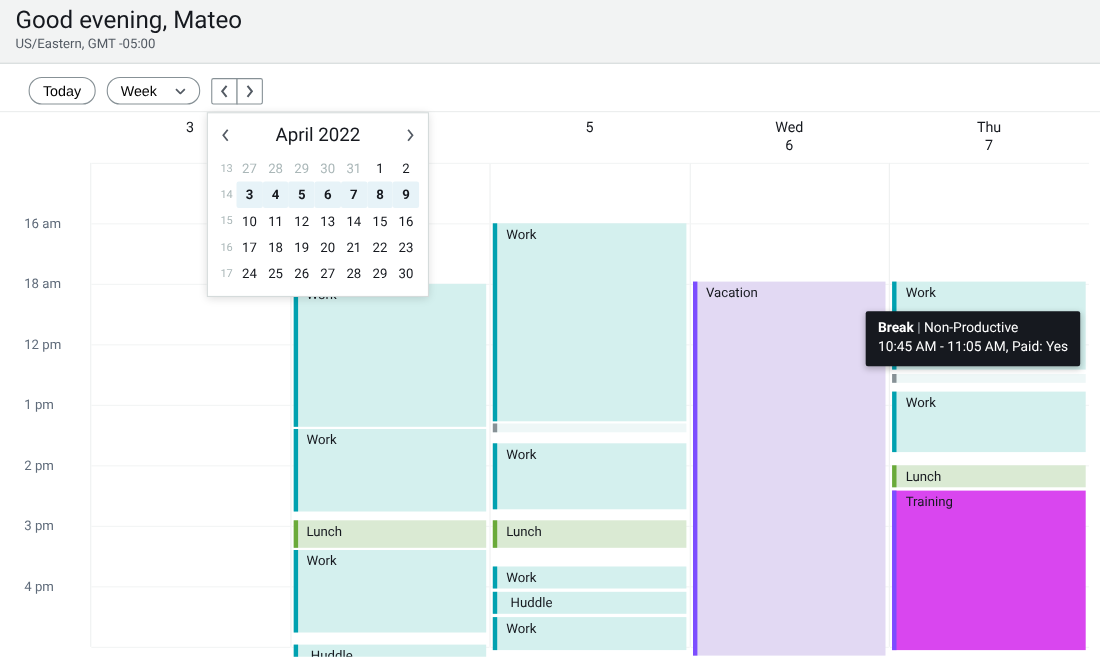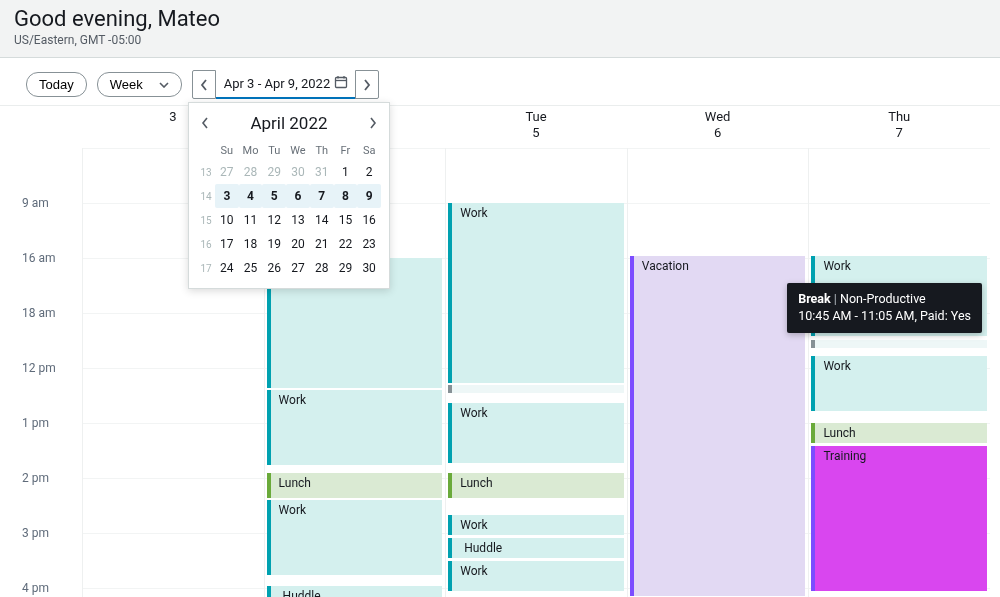--- a/index.html
+++ b/index.html
@@ -79,29 +79,20 @@
   </button>
 
   <div class="btn-group">
     <button class="btn btn-icon">
       <span>
           <svg width="8" height="12" viewBox="0 0 8 12">
             <path d="M6 1 L2 6 L6 11" stroke="#545b64" stroke-width="1.8" fill="none"></path>
           </svg>
         </span>
     </button>
-    <div class="date-input">
-      <span>Apr 3 - Apr 9, 2022</span>
-      <span><svg width="14" height="14" viewBox="0 0 14 14">
-            <rect x="1.5" y="2.5" width="11" height="10" rx="1" stroke="#545b64" stroke-width="1.3" fill="none"></rect>
-            <line x1="1.5" y1="5.5" x2="12.5" y2="5.5" stroke="#545b64" stroke-width="1.3"></line>
-            <line x1="4" y1="1" x2="4" y2="3.5" stroke="#545b64" stroke-width="1.3"></line>
-            <line x1="10" y1="1" x2="10" y2="3.5" stroke="#545b64" stroke-width="1.3"></line>
-          </svg></span>
-    </div>
     <button class="btn btn-icon">
       <span>
           <svg width="8" height="12" viewBox="0 0 8 12">
             <path d="M2 1 L6 6 L2 11" stroke="#545b64" stroke-width="1.8" fill="none"></path>
           </svg>
         </span>
     </button>
   </div>
 
   <div class="picker">
@@ -111,30 +102,20 @@
             <path d="M6 1 L2 6 L6 11" stroke="#545b64" stroke-width="1.6" fill="none"></path>
           </svg>
         </span>
       <span class="picker-title">April 2022</span>
       <span class="pick-nav">
           <svg width="8" height="12" viewBox="0 0 8 12">
             <path d="M2 1 L6 6 L2 11" stroke="#545b64" stroke-width="1.6" fill="none"></path>
           </svg>
         </span>
     </div>
-    <div class="dow-row">
-      <div></div>
-      <div class="dow">Su</div>
-      <div class="dow">Mo</div>
-      <div class="dow">Tu</div>
-      <div class="dow">We</div>
-      <div class="dow">Th</div>
-      <div class="dow">Fr</div>
-      <div class="dow">Sa</div>
-    </div>
     <div id="picker-weeks">
         <div class="wk-row">
           <div class="wknum">13</div>
           <div class="day other">27</div>
           <div class="day other">28</div>
           <div class="day other">29</div>
           <div class="day other">30</div>
           <div class="day other">31</div>
           <div class="day">1</div>
           <div class="day">2</div>
@@ -187,39 +168,35 @@
   <div class="day-headers">
     <div class="times-col-head"></div>
     <div class="day-head">
         <span class="dnum">3</span>
       </div>
     <div class="day-head">
         <span class="dname">Mon</span>
         <span class="dnum">4</span>
       </div>
     <div class="day-head">
-        <span class="dname">Tue</span>
         <span class="dnum">5</span>
       </div>
     <div class="day-head">
         <span class="dname">Wed</span>
         <span class="dnum">6</span>
       </div>
     <div class="day-head">
         <span class="dname">Thu</span>
         <span class="dnum">7</span>
       </div>
   </div>
 
   <div class="grid">
     <div class="time-col" id="time-col">
         <div class="time-slot"></div>
-        <div class="time-slot">
-          <span>9 am</span>
-        </div>
         <div class="time-slot">
           <span>16 am</span>
         </div>
         <div class="time-slot">
           <span>18 am</span>
         </div>
         <div class="time-slot">
           <span>12 pm</span>
         </div>
         <div class="time-slot">

